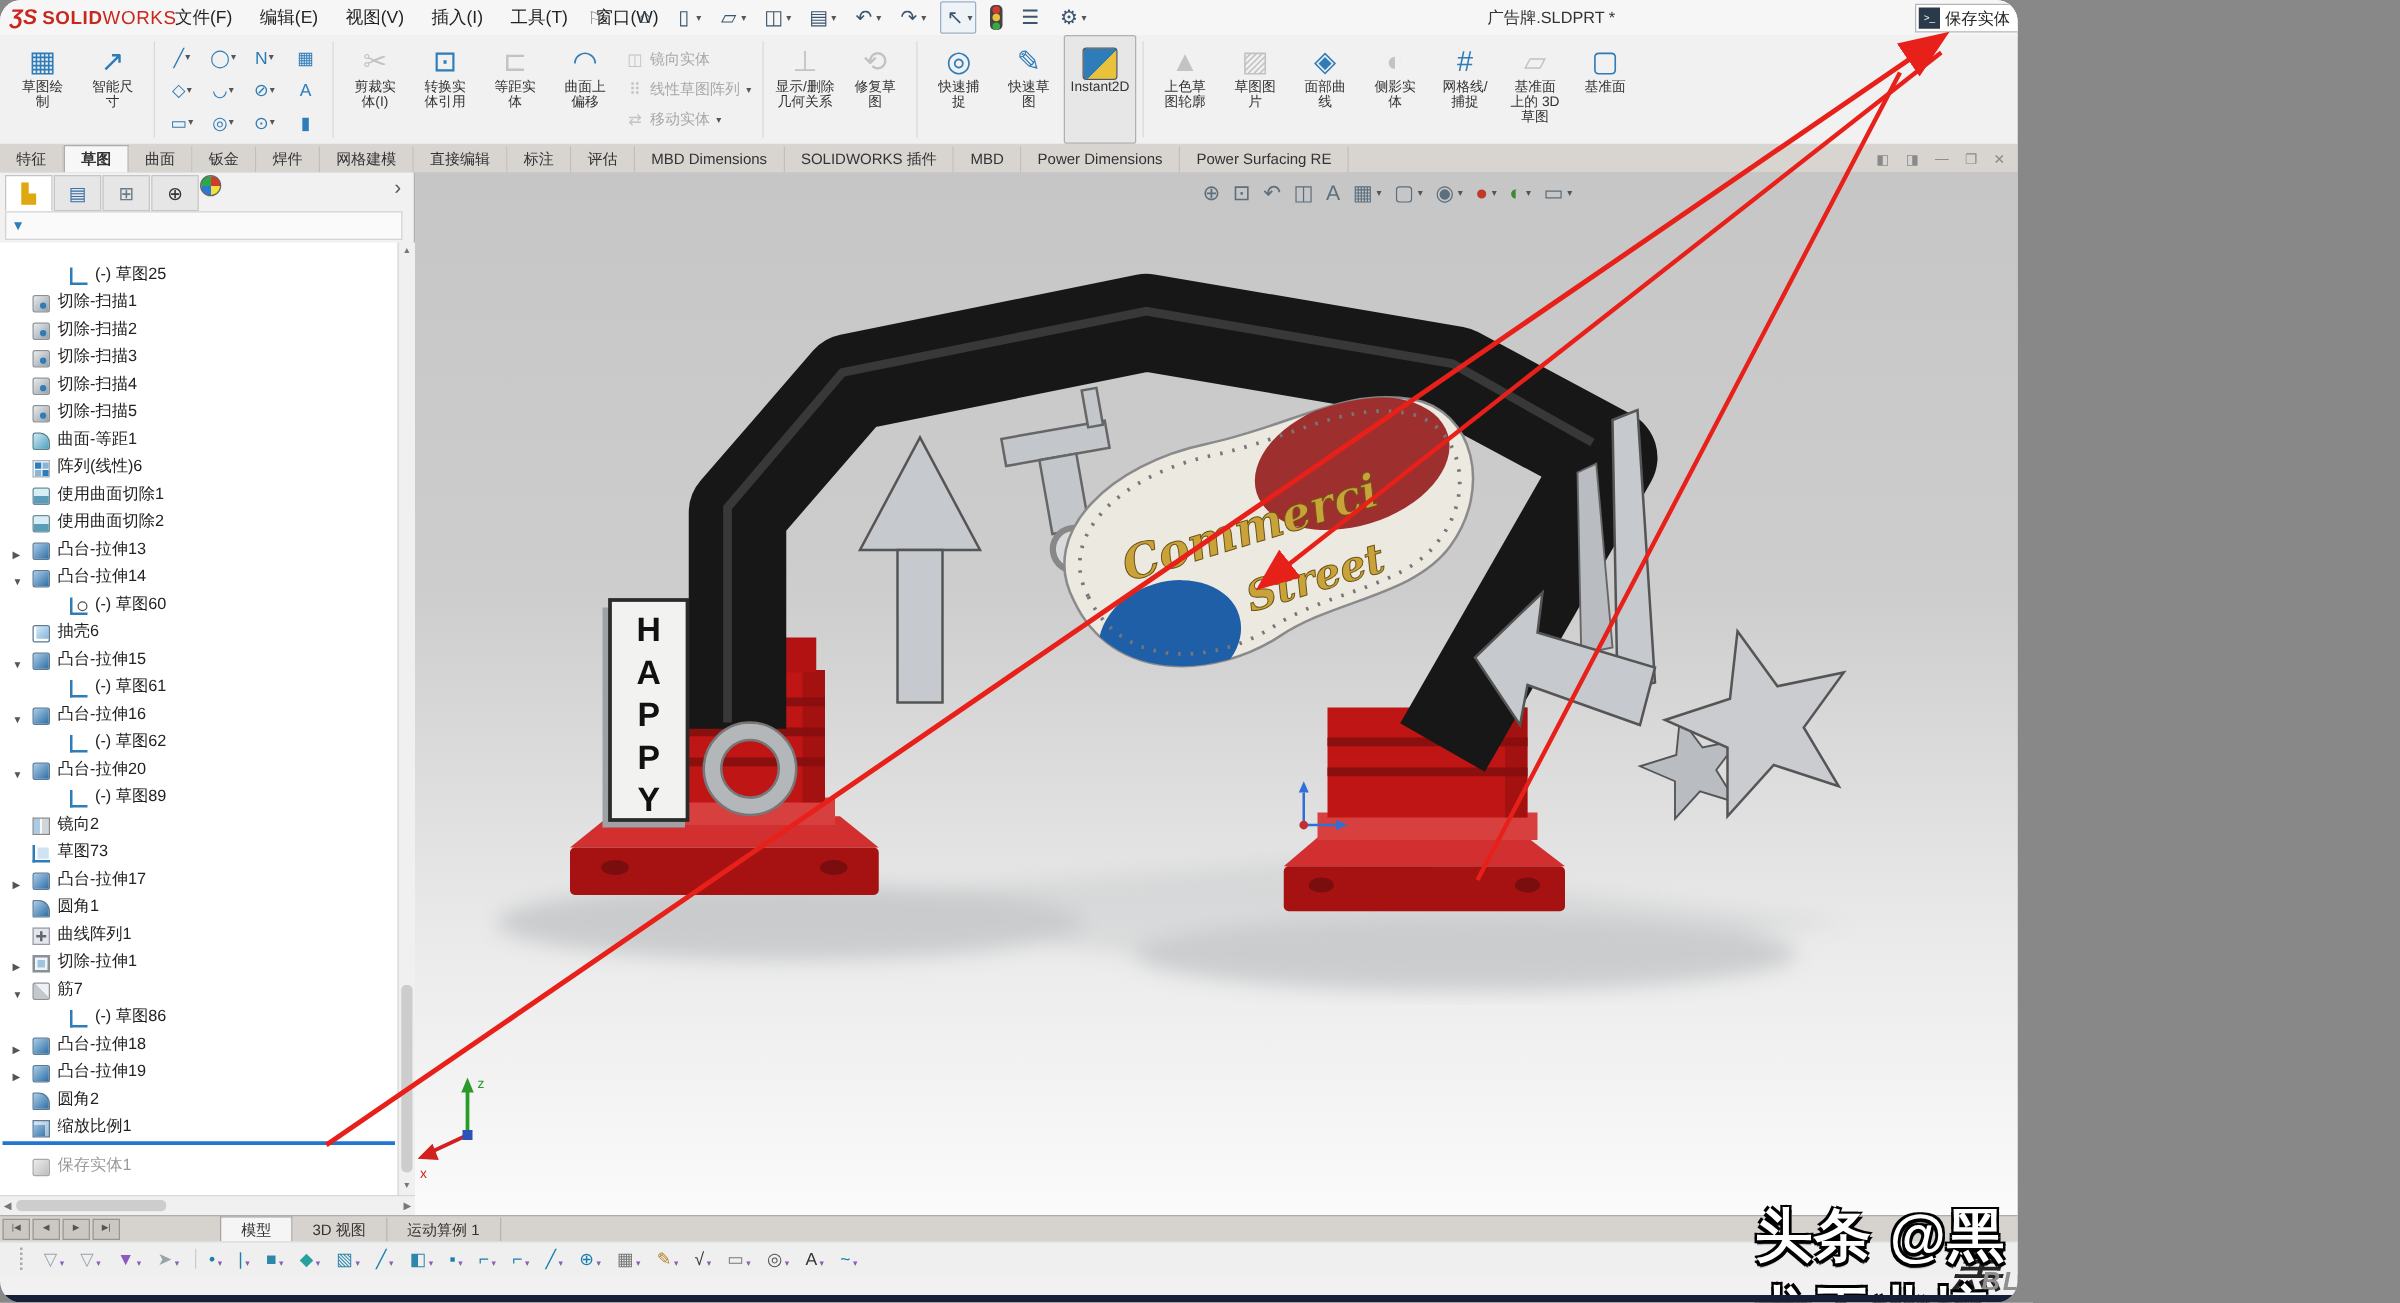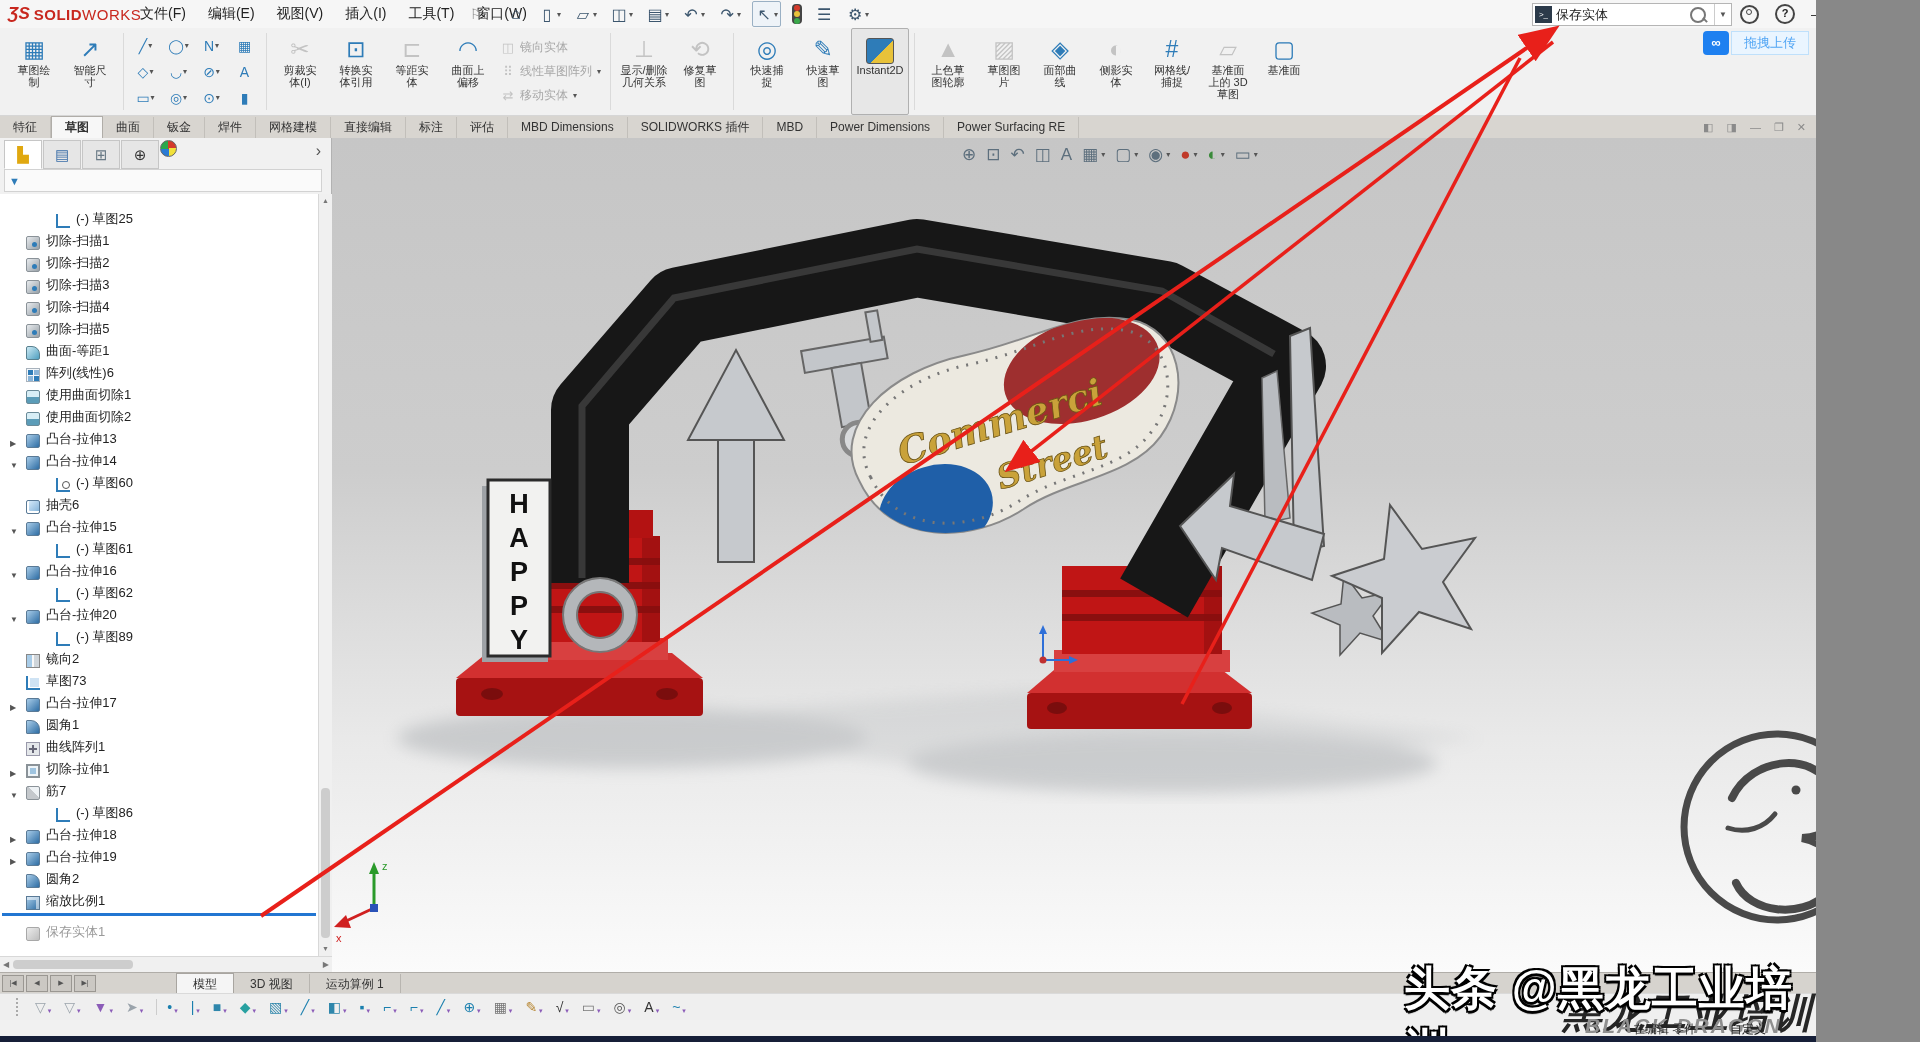--- a/index.html
+++ b/index.html
@@ -1,17 +1,17 @@
 <!DOCTYPE html>
 <html><head>
 <meta charset="utf-8">
 <style>
   html,body{margin:0;padding:0;background:#888;}
-  #app{position:relative;width:1816px;height:1042px;overflow:hidden;background:#f1f1f1;
-       font-family:"Liberation Sans",sans-serif;font-size:13px;color:#222;-webkit-user-select:none;}
+  #app{position:relative;width:1614px;height:1042px;overflow:hidden;background:#f1f1f1;
+       font-family:"Liberation Sans",sans-serif;font-size:13px;color:#222;border-radius:17px;-webkit-user-select:none;}
   .abs{position:absolute;}
   .glyph{display:inline-block;text-align:center;}
   .dd{font-size:8px;color:#555;margin-left:1px;}
   .disabled{color:#a8a8a8 !important;}
   .disabled .glyph{color:#b3b9be !important;filter:grayscale(1);opacity:.8;}
 
   
   #menubar{left:0;top:0;width:1920px;height:28px;background:#f6f6f6;border-bottom:1px solid #e3e3e3;}
   #brand{left:8px;top:0;height:28px;display:flex;align-items:center;gap:4px;}
   #brand .mark{color:#c8271e;font-weight:bold;font-style:italic;font-size:17px;}
@@ -219,20 +219,21 @@
         <span class="qbtn">
           <span class="glyph">☰</span>
 
         </span>
 
         <span class="qbtn">
           <span class="glyph">⚙</span>
           <span class="dd">▾</span>
         </span>
       </div>
+    <div id="doc-title" class="abs">广告牌.SLDPRT *</div>
     <div id="searchbox" class="abs">
       <span class="term">&gt;_</span>
       <span class="val">保存实体</span>
       <span class="mag"></span>
       <span class="sdd">▼</span>
     </div>
     <div id="winicons" class="abs">
       <span class="usr"></span>
       <span class="help">?</span>
       <span class="wbtn">–</span>

